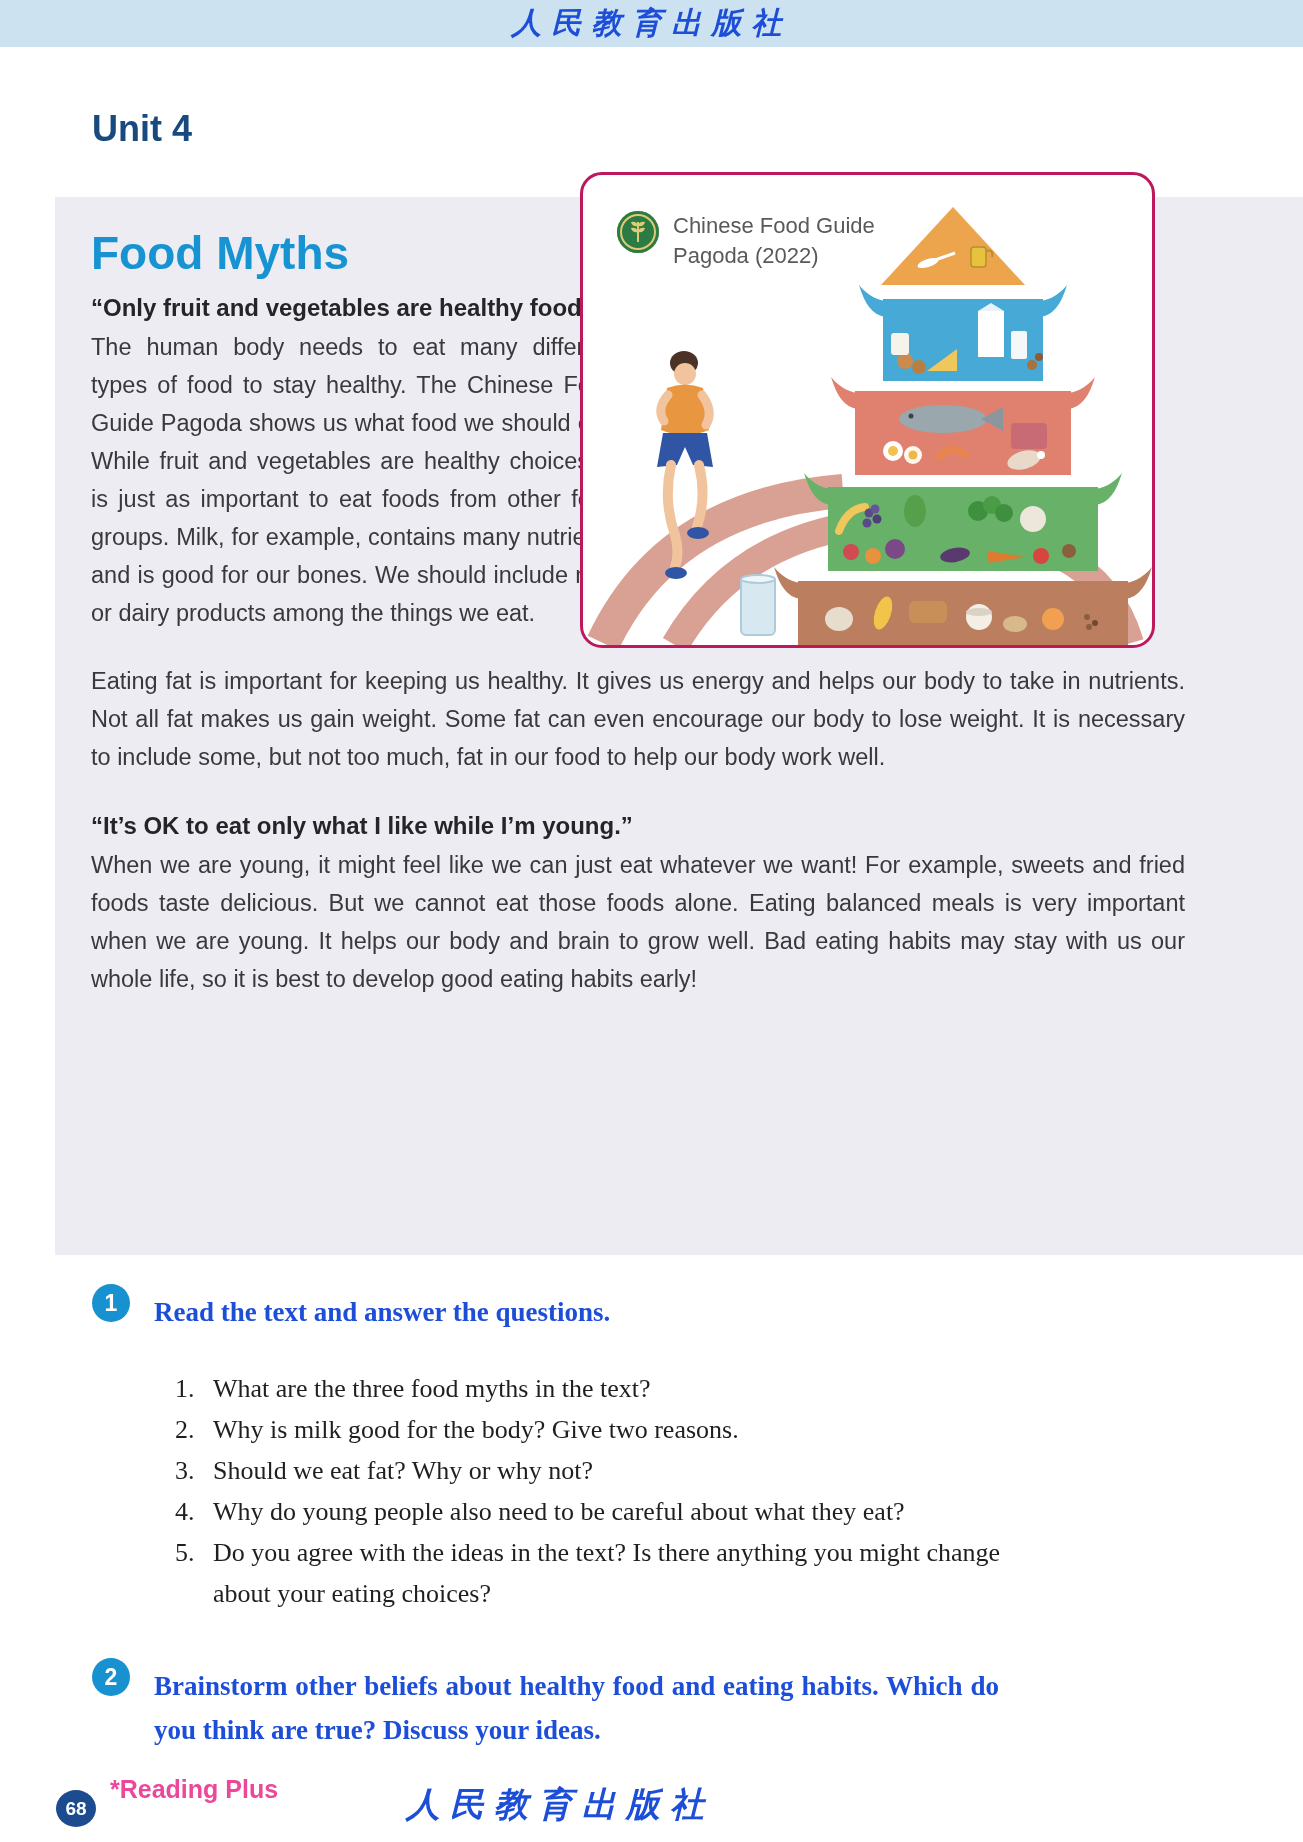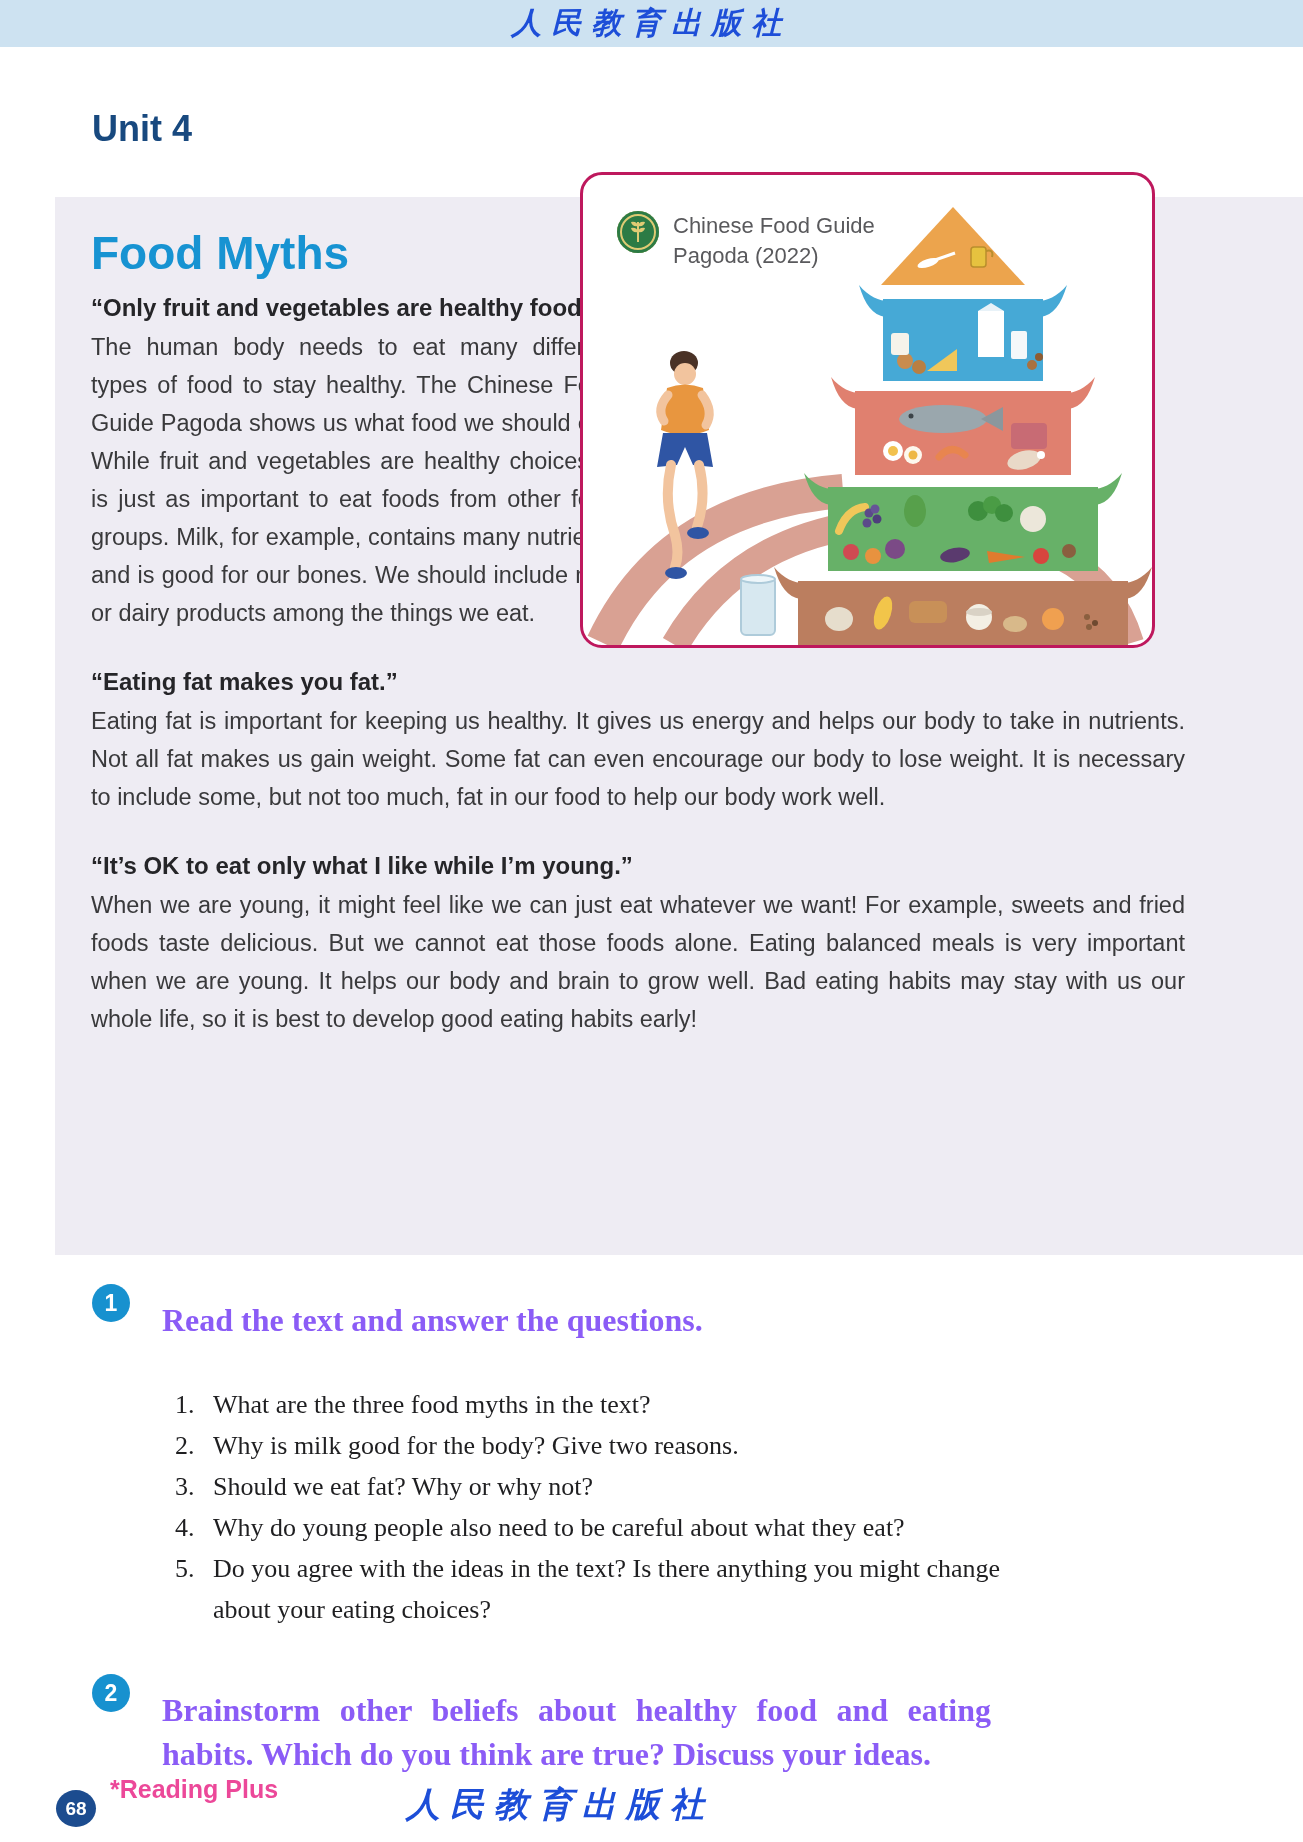--- a/index.html
+++ b/index.html
@@ -56,21 +56,21 @@
 
   
   .activities{position:absolute;left:92px;top:1282px;width:915px;}
   .act-row{display:flex;align-items:flex-start;gap:16px;}
   .act-badge{
     width:38px;height:38px;border-radius:50%;background:#1791cf;color:#ffffff;
     font-size:23px;font-weight:bold;display:flex;align-items:center;justify-content:center;
     flex:0 0 auto;margin-top:2px;
   }
   .act-instr{
-    font-size:32px;line-height:44px;font-weight:bold;color:#8b5cf6;margin:16px;text-align:justify;
+    font-size:27px;line-height:44px;font-weight:bold;color:#1d4ed8;margin:8px;text-align:justify;
   }
   .questions{margin:26px 0 0 83px;}
   .q-row{display:flex;font-size:26px;line-height:41px;color:#1f1f21;}
   .q-num{width:38px;flex:0 0 auto;}
   .q-text{flex:1;}
   .activity-2{margin-top:42px;}
 
   
   .footer-badge{
     position:absolute;left:56px;top:1770px;width:40px;height:37px;border-radius:50%;
@@ -94,21 +94,20 @@
 
 <div class="unit-label">Unit 4</div>
 
 <div class="content-panel">
   <div class="card-spacer" aria-hidden="true"></div>
   <h1 class="page-title">Food Myths</h1>
 
   <h2 class="myth-heading">“Only fruit and vegetables are healthy foods.”</h2>
   <p class="myth-body">The human body needs to eat many different types of food to stay healthy. The Chinese Food Guide Pagoda shows us what food we should eat. While fruit and vegetables are healthy choices, it is just as important to eat foods from other food groups. Milk, for example, contains many nutrients and is good for our bones. We should include milk or dairy products among the things we eat.</p>
 
-  <h2 class="myth-heading">“Eating fat makes you fat.”</h2>
   <p class="myth-body">Eating fat is important for keeping us healthy. It gives us energy and helps our body to take in nutrients. Not all fat makes us gain weight. Some fat can even encourage our body to lose weight. It is necessary to include some, but not too much, fat in our food to help our body work well.</p>
 
   <h2 class="myth-heading">“It’s OK to eat only what I like while I’m young.”</h2>
   <p class="myth-body">When we are young, it might feel like we can just eat whatever we want! For example, sweets and fried foods taste delicious. But we cannot eat those foods alone. Eating balanced meals is very important when we are young. It helps our body and brain to grow well. Bad eating habits may stay with us our whole life, so it is best to develop good eating habits early!</p>
 </div>
 
 <div class="pagoda-card">
 
   <svg class="pagoda-svg" width="569" height="470" viewBox="0 0 569 470">
 

